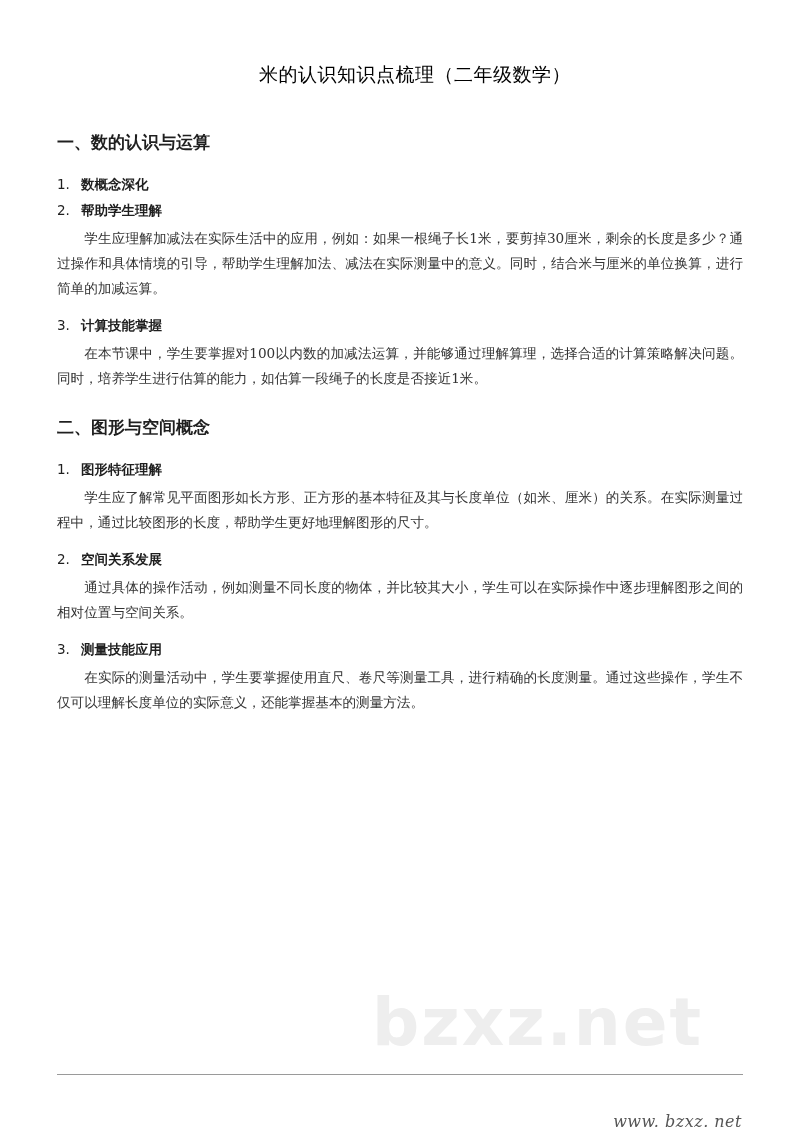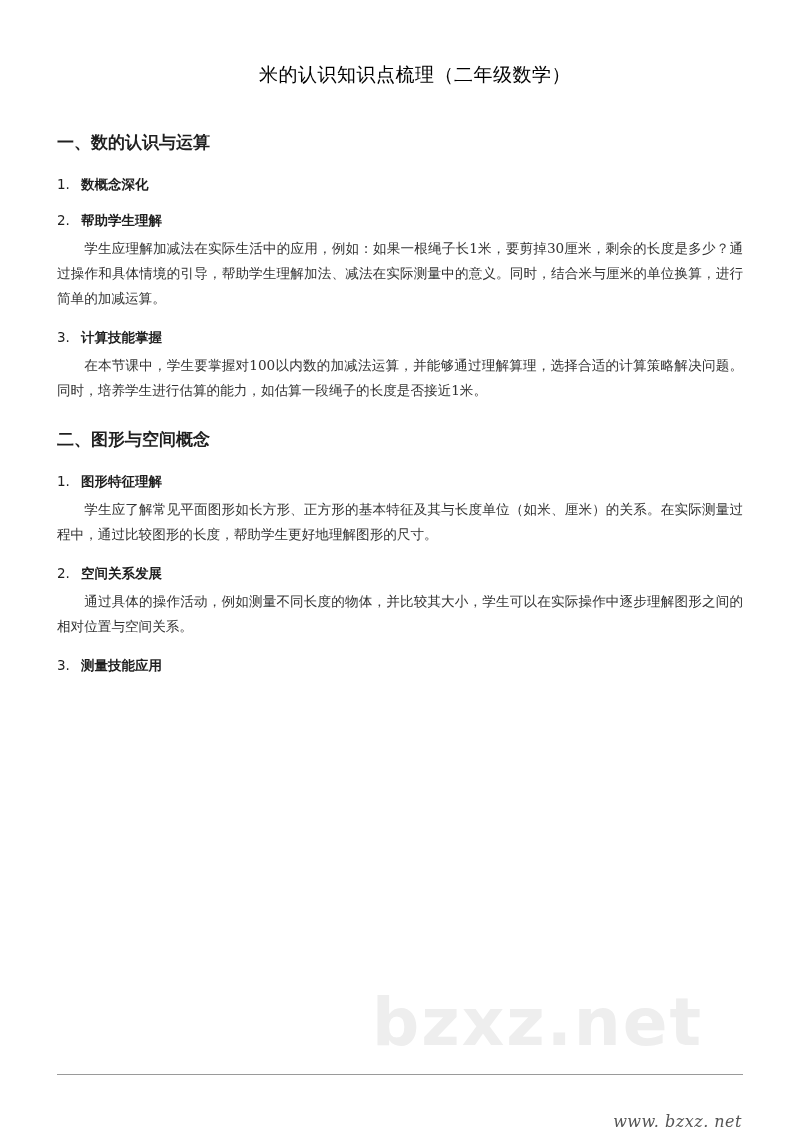--- a/index.html
+++ b/index.html
@@ -50,21 +50,21 @@
       line-height: 24px;
     }
     .section {
       margin-bottom: 24px;
     }
     .sub-heading {
       font-family: "DejaVu Sans", "Liberation Sans", sans-serif;
       font-size: 13.5px;
       font-weight: bold;
       color: #1f1f1f;
-      margin: 16px 0 6px 0;
+      margin: 0 0 6px 0;
       height: 20px;
       line-height: 20px;
     }
     .sub-heading .num {
       display: inline-block;
       width: 24px;
       font-weight: normal;
     }
     .para {
       font-size: 13.6px;
@@ -143,20 +143,21 @@
       <p class="para">学生应了解常见平面图形如长方形、正方形的基本特征及其与长度单位（如米、厘米）的关系。在实际测量过程中，通过比较图形的长度，帮助学生更好地理解图形的尺寸。</p>
 
       <div class="sub-heading">
         <span class="num">2.</span><span>空间关系发展</span>
       </div>
       <p class="para">通过具体的操作活动，例如测量不同长度的物体，并比较其大小，学生可以在实际操作中逐步理解图形之间的相对位置与空间关系。</p>
 
       <div class="sub-heading">
         <span class="num">3.</span><span>测量技能应用</span>
       </div>
+      <p class="para">在实际的测量活动中，学生要掌握使用直尺、卷尺等测量工具，进行精确的长度测量。通过这些操作，学生不仅可以理解长度单位的实际意义，还能掌握基本的测量方法。</p>
     </div>
 
 
   </div>
 </div>
 
 <div class="footer-rule"></div>
 <div class="footer-url">www. bzxz. net</div>
 
 </body></html>

